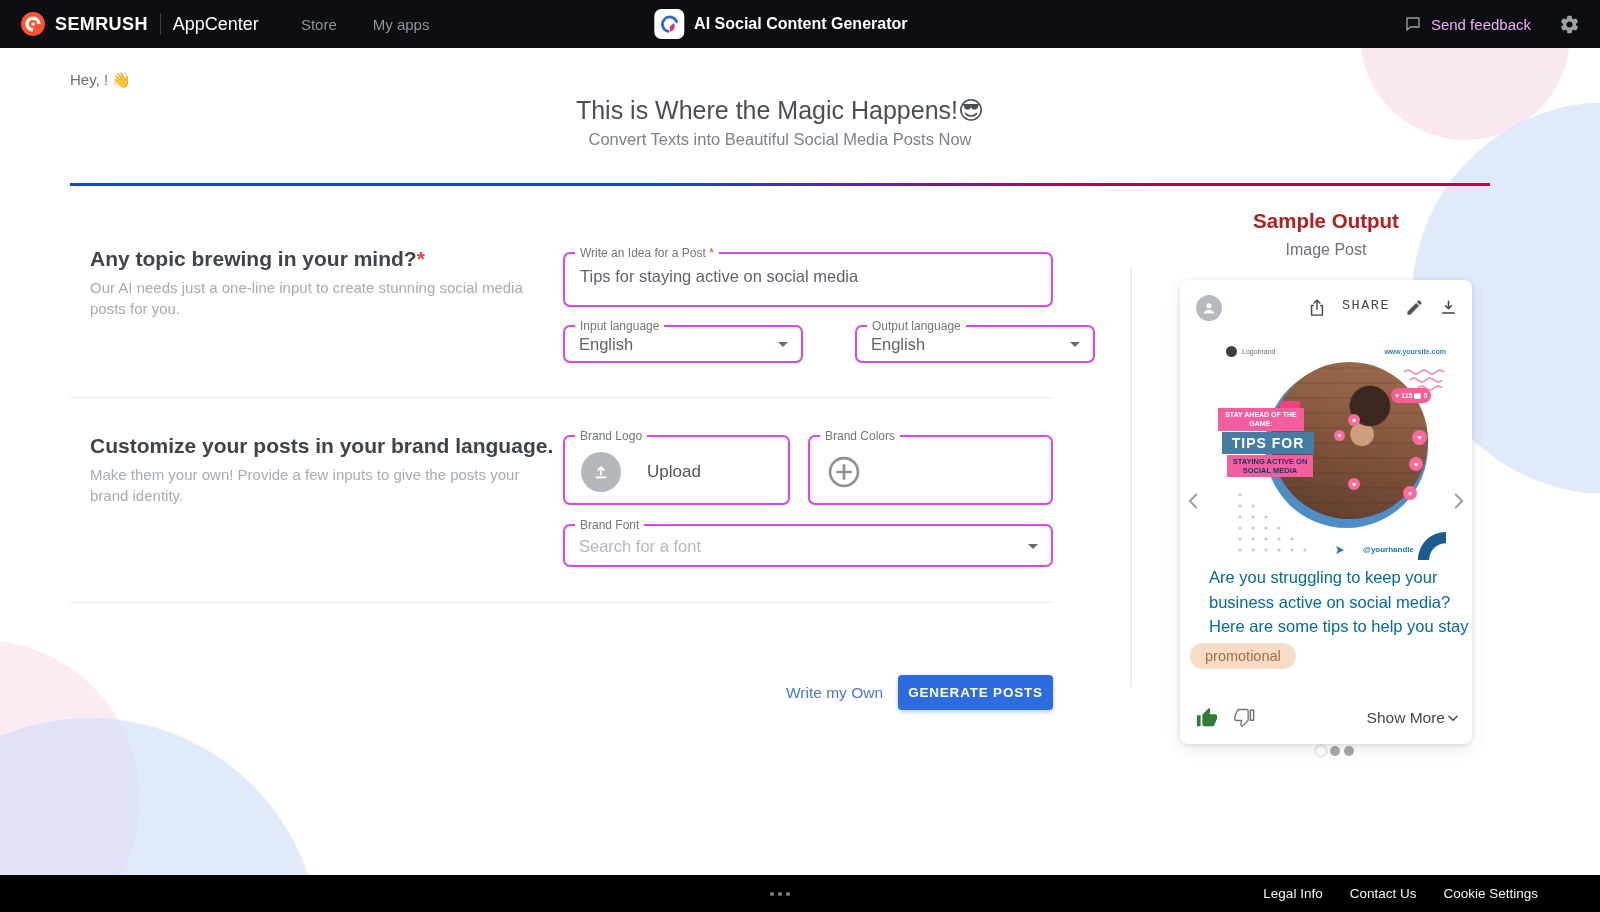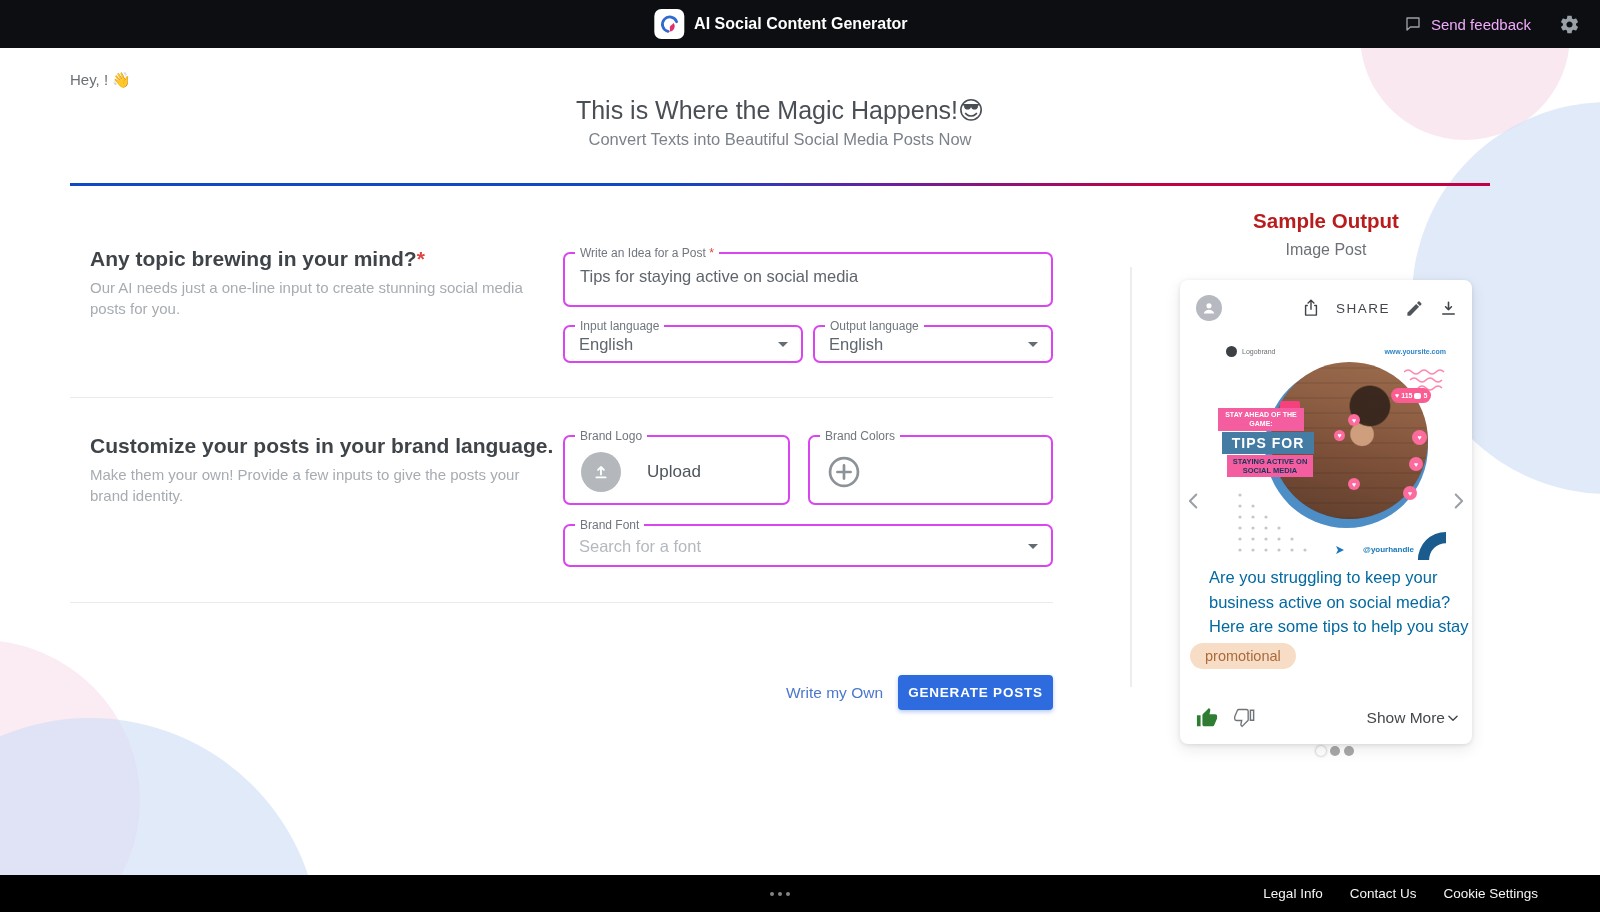--- a/index.html
+++ b/index.html
@@ -42,21 +42,21 @@
   .req { color:#e0443e; }
 
   
   .field { position:absolute; border:2px solid #d946ef; border-radius:7px; background:#fff; z-index:1; }
   .flabel { position:absolute; top:-8px; left:10px; background:#fff; padding:0 5px; font-size:12px; color:#70767e; white-space:nowrap; }
   .caret { position:absolute; right:13px; top:50%; margin-top:-2px; width:0; height:0;
     border-left:5px solid transparent; border-right:5px solid transparent; border-top:5.5px solid #656b72; }
   .f-idea { left:563px; top:252px; width:490px; height:55px; }
   .f-idea input { border:none; outline:none; background:transparent; width:455px; margin:13px 0 0 15px; font-size:16.5px; color:#5f656c; font-family:inherit; }
   .f-lang1 { left:563px; top:325px; width:240px; height:38px; }
-  .f-lang2 { left:813px; top:325px; width:240px; height:38px; }
+  .f-lang2 { left:855px; top:325px; width:240px; height:38px; }
   .sel-val { position:absolute; left:14px; top:0; height:100%; display:flex; align-items:center; font-size:16.5px; color:#5f656c; }
   .f-logo { left:563px; top:435px; width:227px; height:70px; cursor:pointer; }
   .f-colors { left:808px; top:435px; width:245px; height:70px; cursor:pointer; }
   .f-font { left:563px; top:524px; width:490px; height:43px; }
   .f-font input { border:none; outline:none; background:transparent; width:440px; margin:11px 0 0 14px; font-size:16.5px; color:#5f656c; font-family:inherit; }
   .f-font input::placeholder { color:#b3b9bf; opacity:1; }
   .upload-wrap { position:absolute; left:16px; top:15px; display:flex; align-items:center; gap:26px; }
   .upload-circ { width:40px; height:40px; border-radius:50%; background:#b4b8bc; display:flex; align-items:center; justify-content:center; }
   .upload-txt { font-size:17px; color:#4e545b; }
   .plus-wrap { position:absolute; left:16px; top:17px; }
@@ -72,21 +72,21 @@
     border-radius:4px; font-size:13.5px; font-weight:700; letter-spacing:.8px; cursor:pointer; z-index:1; font-family:inherit;
     box-shadow:0 2px 4px rgba(46,107,223,.35); }
 
   
   .sample-title { position:absolute; left:1180px; top:209px; width:292px; text-align:center; font-size:20.5px; font-weight:600; color:#b91c1c; z-index:1; }
   .sample-sub { position:absolute; left:1180px; top:241px; width:292px; text-align:center; font-size:16px; color:#6c7177; z-index:1; }
   .card { position:absolute; left:1180px; top:280px; width:292px; height:464px; background:#fff; border-radius:8px; z-index:3;
     box-shadow:0 1px 4px rgba(0,0,0,.10), 0 5px 16px rgba(0,0,0,.09); }
   .card-head { position:absolute; left:16px; right:14px; top:14px; height:28px; display:flex; align-items:center; }
   .avatar { width:26px; height:26px; border-radius:50%; background:#b6bac0; display:flex; align-items:center; justify-content:center; }
-  .head-actions { margin-left:auto; display:flex; align-items:center; gap:15px; }
+  .head-actions { margin-left:auto; display:flex; gap:15px;font-family:Liberation Mono, monospace; }
   .share-lbl { font-size:13.5px; letter-spacing:1.5px; color:#43474c; font-weight:500; }
 
   
   .post { position:absolute; left:28px; top:58px; width:240px; height:226px; background:#fff; overflow:hidden; }
   .p-logo { position:absolute; left:18px; top:8px; display:flex; align-items:center; gap:5px; }
   .p-logo-circ { width:11px; height:11px; border-radius:50%; background:#3c3f44; }
   .p-logo-txt { font-size:7px; color:#6a6f74; }
   .p-site { position:absolute; right:2px; top:10px; font-size:7px; color:#2f86c8; font-weight:700; }
   .waves { position:absolute; right:0; top:30px; }
   .blob-ring { position:absolute; left:57px; top:27px; width:163px; height:163px; border-radius:50%; background:#4d8ec6; }
@@ -136,20 +136,36 @@
 <body>
 
 <div class="page">
 
   <div class="deco c-tr-pink"></div>
   <div class="deco c-tr-blue"></div>
   <div class="deco c-bl-pink"></div>
   <div class="deco c-bl-blue"></div>
 
   <header class="topbar">
+    <div class="hdr-left">
+      <span>
+        <svg width="26" height="26" viewBox="0 0 24 24">
+            <circle cx="12" cy="12" r="11" fill="#ff5233"></circle>
+            <path d="M12 5c3.9 0 7 3.1 7 7h-3.2A3.8 3.8 0 0 0 12 8.2 3.8 3.8 0 0 0 8.2 12 3.8 3.8 0 0 0 12 15.8V19c-3.9 0-7-3.1-7-7s3.1-7 7-7z" fill="#fff"></path>
+            <circle cx="12" cy="12" r="1.6" fill="#fff"></circle>
+          </svg>
+      </span>
+      <span class="brand">SEMRUSH</span>
+      <span class="pipe"></span>
+      <span class="product">AppCenter</span>
+      <nav class="topnav">
+        <span>Store</span>
+        <span>My apps</span>
+      </nav>
+    </div>
     <div class="hdr-center">
       <span class="app-ic">
         <svg width="22" height="22" viewBox="0 0 24 24" fill="none">
             <path d="M20 9.5A8 8 0 1 0 10.5 20" stroke="#2f6ad0" stroke-width="3" stroke-linecap="round"></path>
             <path d="M11.5 20.5a6 6 0 0 0 5.2-9.5c-1.5 2-4.2 2.6-4.2 5 0 1.8 1 2.8-1 4.5z" fill="#e0316e"></path>
           </svg>
       </span>
       <span class="app-title">AI Social Content Generator</span>
     </div>
     <div class="hdr-right">

